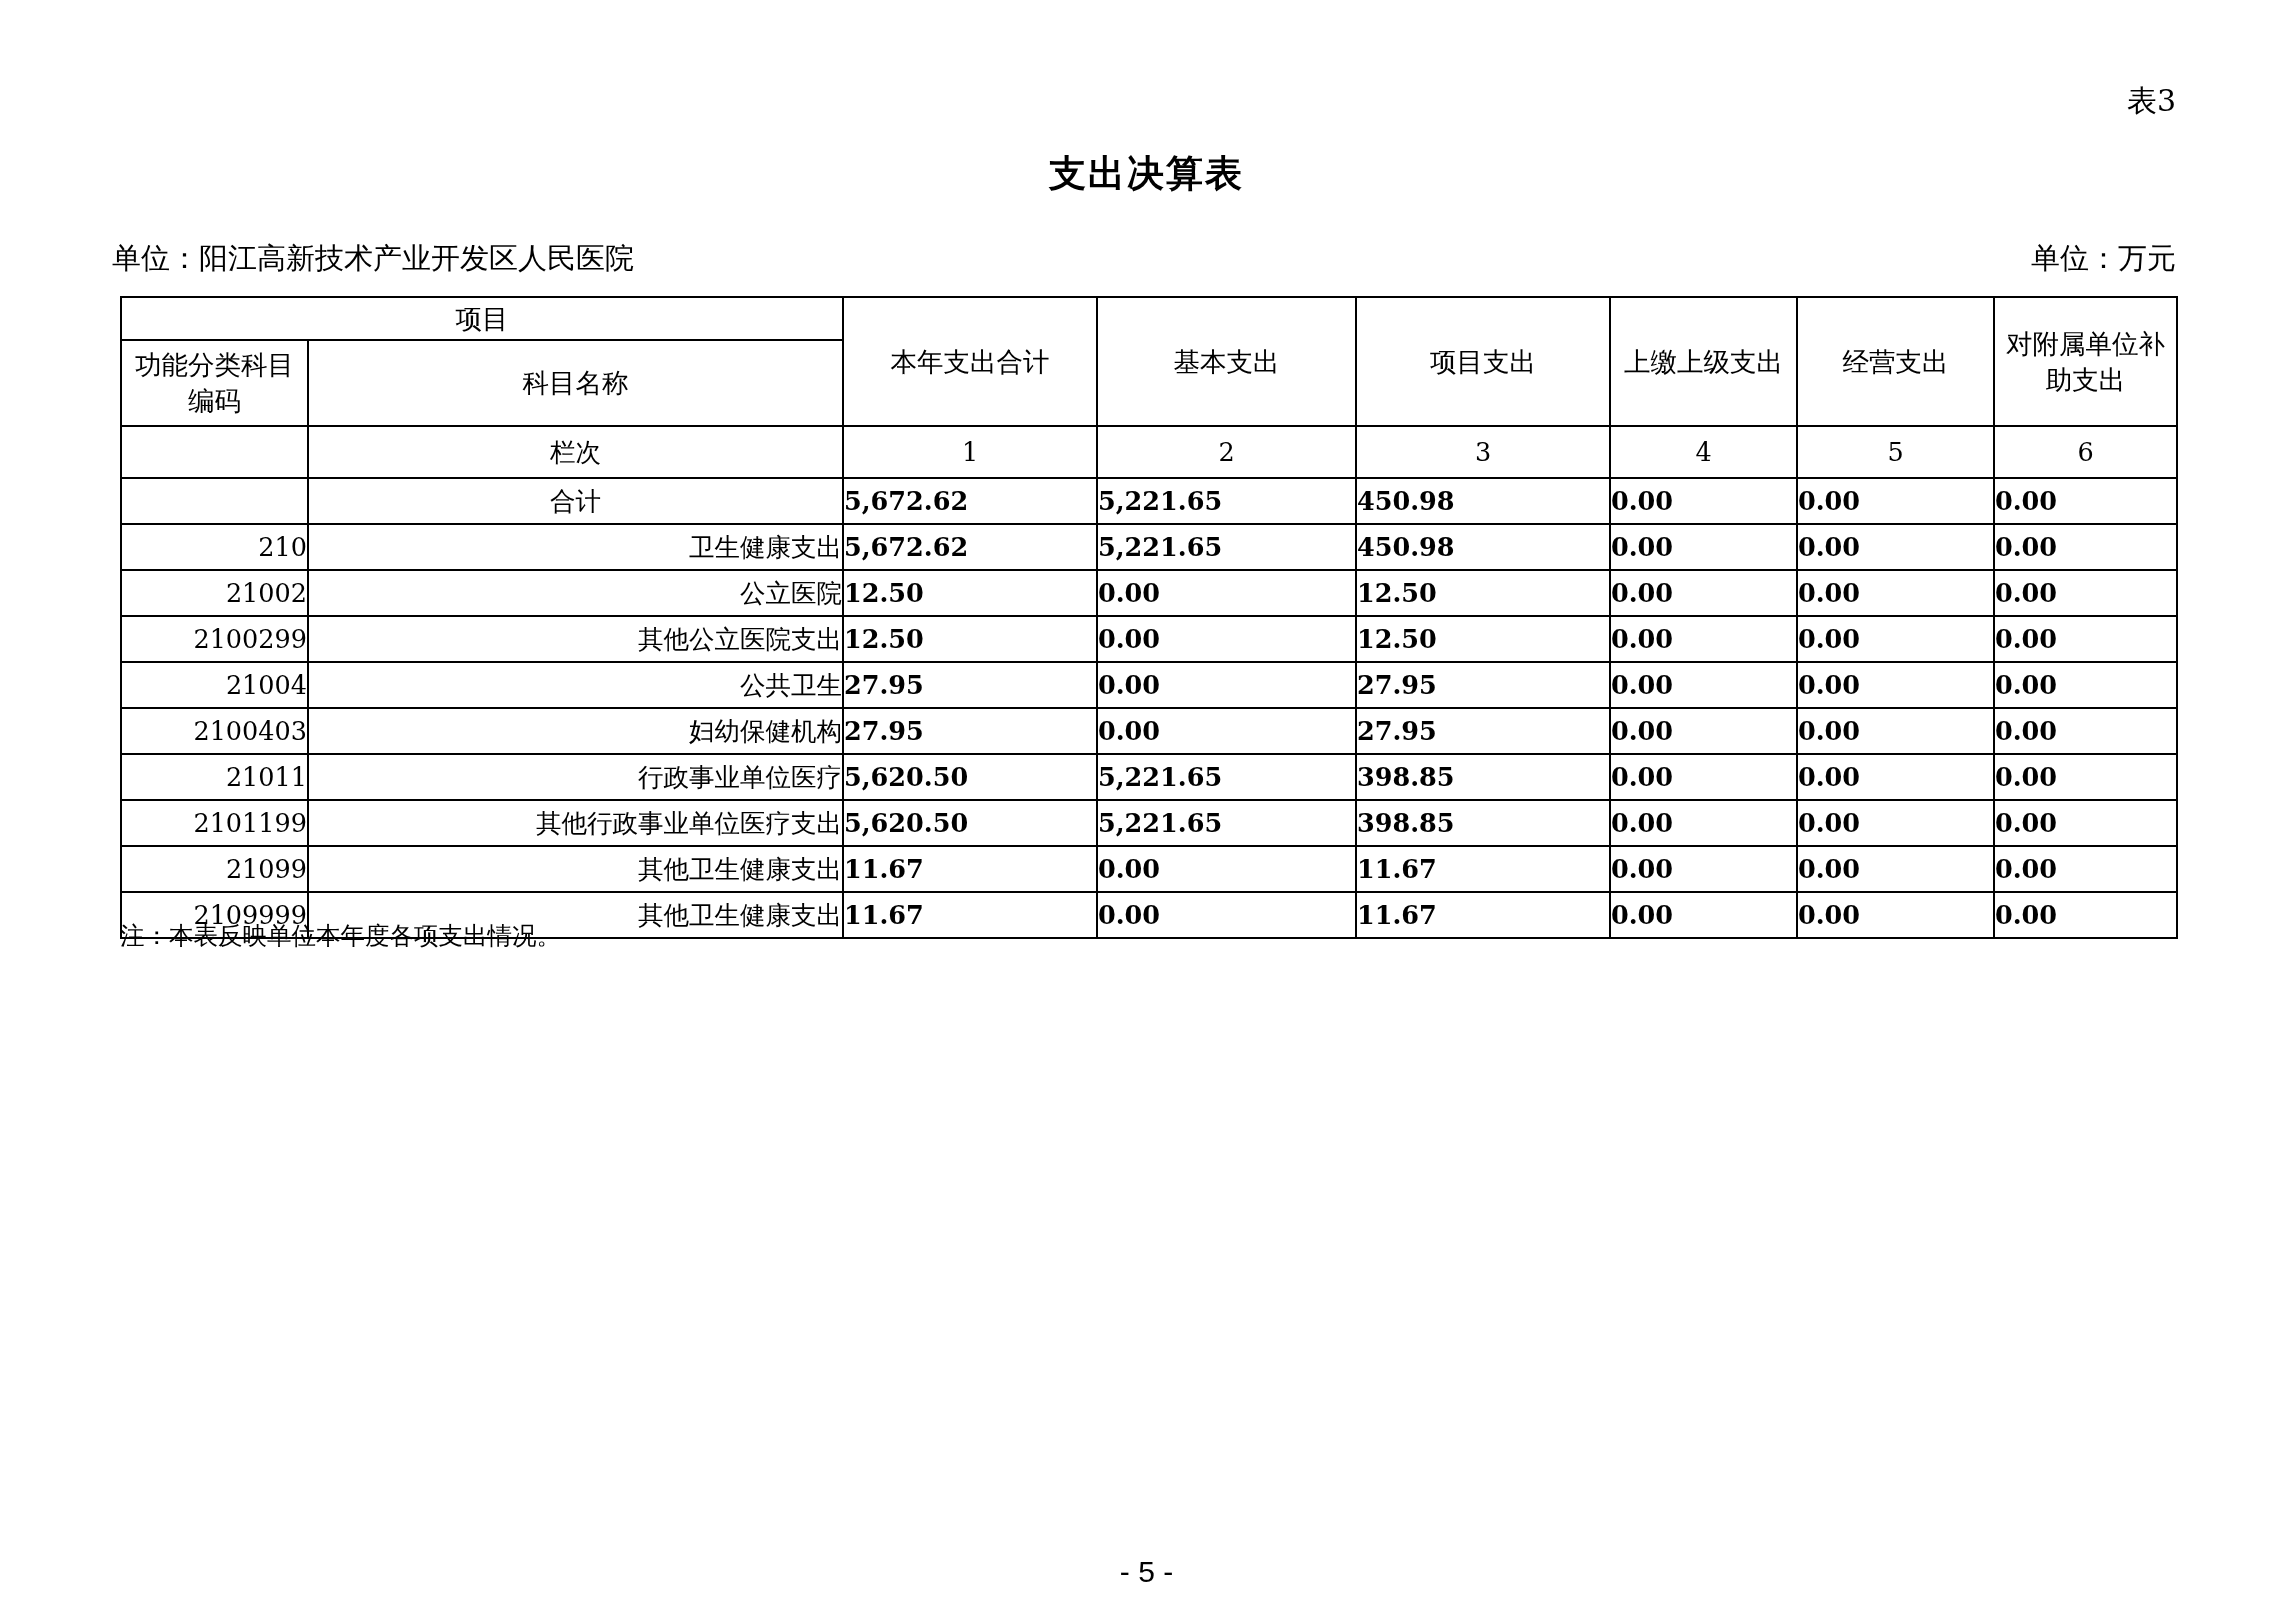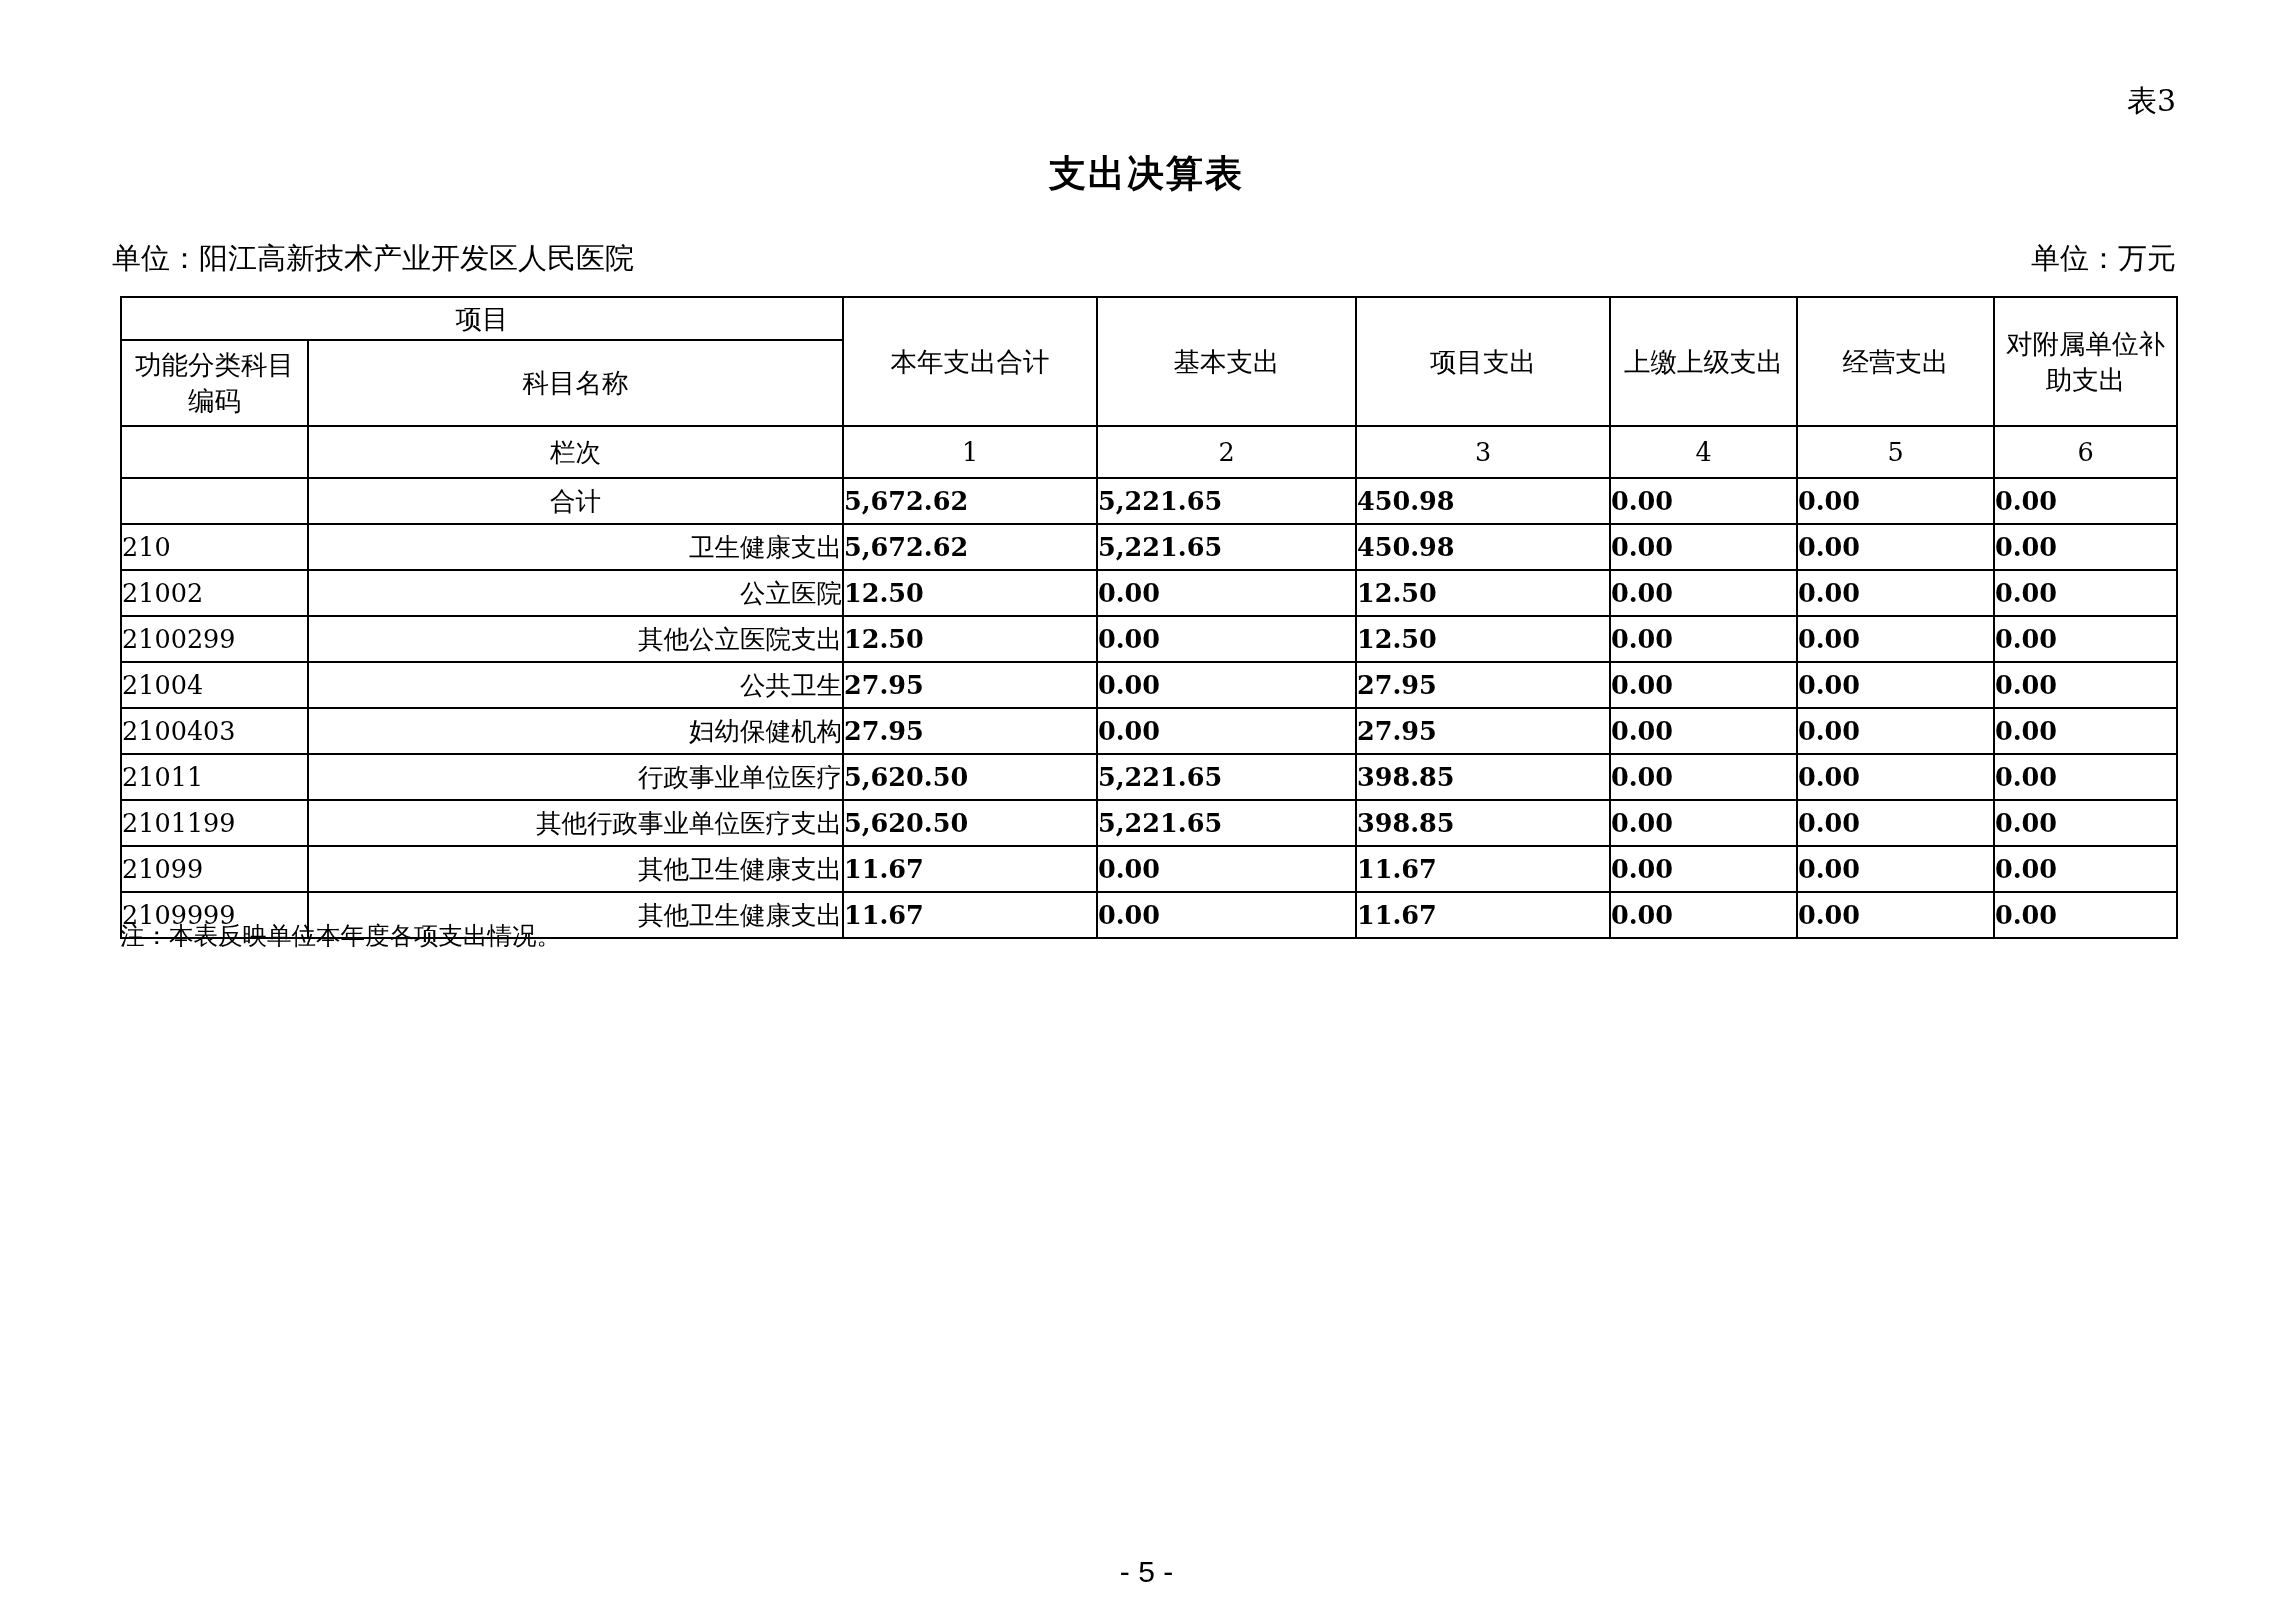--- a/index.html
+++ b/index.html
@@ -57,21 +57,21 @@
     vertical-align: middle;
     overflow: hidden;
     padding: 0;
     line-height: 1.35;
   }
   tr.h1 td { height: 41px; font-size: 26.5px; }
   tr.h2 td { height: 84px; font-size: 26.5px; }
   tr.lanci td { height: 50px; font-size: 25.5px; border-radius: 15px; }
   tr.datarow td { height: 44px; }
   td.c { text-align: center; padding: 2px 5.9px; }
-  td.code { text-align: left; padding-left: 11.8px; }
+  td.code { text-align: right; padding-left: 11.8px; }
   td.name { text-align: right; padding-left: 16.7px; }
   td.num { text-align: left; padding-right: 8.8px; font-weight: bold; }
   .note {
     position: absolute;
     top: 919px;
     left: 120px;
     font-size: 24.5px;
   }
   .page-num {
     position: absolute;

